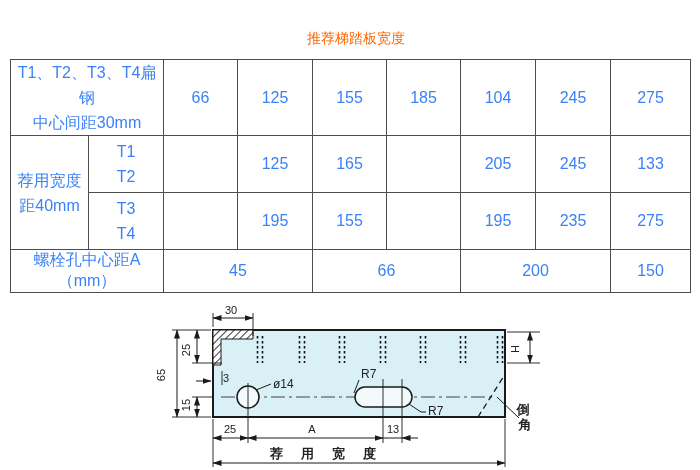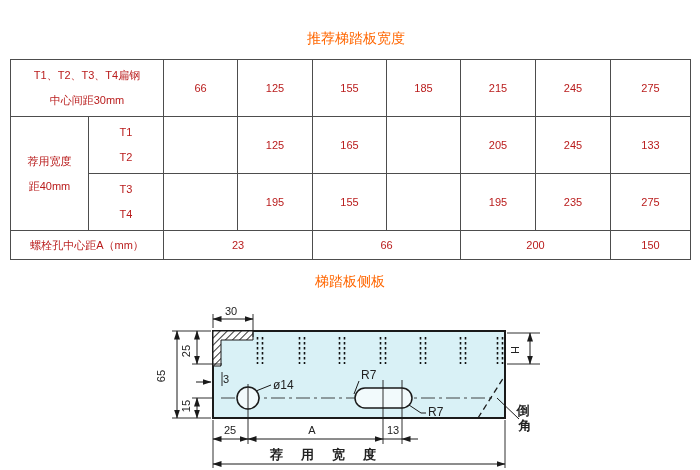--- a/index.html
+++ b/index.html
@@ -1,21 +1,21 @@
 <!DOCTYPE html>
 <html><head>
 <meta charset="utf-8">
 <style>
   html,body{margin:0;padding:0;background:#ffffff;}
   .page{width:700px;font-family:"Liberation Sans","DejaVu Sans",sans-serif;}
   .sec-title{margin:0;text-align:center;font-size:14px;font-weight:normal;color:#ff6600;}
   .sec-title.first{padding:30px 0 11px 12px;}
   .sec-title.second{padding:13px 0 3px 0;}
   table.spec{border-collapse:collapse;table-layout:fixed;width:680px;margin-left:10px;
-             color:#b91c1c;font-size:11px;}
+             color:#3b82f6;font-size:16px;}
   table.spec td{border:1px solid #4d4d4d;text-align:center;vertical-align:middle;
                 padding:0;overflow:hidden;}
   td.h56{height:56px;} td.h28{height:28px;}
   .two-line div{line-height:25px;}
   td.row4-label{text-align:left;padding-left:3px;margin-left:24px;}
   svg{display:block;}
   svg text{font-family:"Liberation Sans","DejaVu Sans",sans-serif;fill:#222222;}
   .dim{font-size:11px;}
   .lab{font-size:12px;}
   .cjk{font-size:13px;font-weight:bold;}
@@ -42,21 +42,21 @@
     <tbody>
         <tr>
       <td colspan="2" class="h56 two-line">
         <div>T1、T2、T3、T4扁钢</div>
         <div>中心间距30mm</div>
       </td>
       <td class="h56">66</td>
       <td class="h56">125</td>
       <td class="h56">155</td>
       <td class="h56">185</td>
-      <td class="h56">215</td>
+      <td class="h56">104</td>
       <td class="h56">245</td>
       <td class="h56">275</td>
     </tr>
     <tr>
       <td rowspan="2" class="two-line">
         <div>荐用宽度</div>
         <div>距40mm</div>
       </td>
       <td class="h56 two-line">
         <div>T1</div>
@@ -78,29 +78,28 @@
       <td class="h56"></td>
       <td class="h56">195</td>
       <td class="h56">155</td>
       <td class="h56"></td>
       <td class="h56">195</td>
       <td class="h56">235</td>
       <td class="h56">275</td>
     </tr>
     <tr>
       <td colspan="2" class="h28 row4-label">螺栓孔中心距A（mm）</td>
-      <td colspan="2" class="h28">23</td>
+      <td colspan="2" class="h28">45</td>
       <td colspan="2" class="h28">66</td>
       <td colspan="2" class="h28">200</td>
       <td class="h28">150</td>
     </tr>
   </tbody>
     </table>
 
-  <h2 class="sec-title second">梯踏板侧板</h2>
 
   <svg width="700" height="182" viewBox="0 288 700 182">
     <defs>
       <marker id="arw" markerWidth="10" markerHeight="8" refX="8.5" refY="3" orient="auto-start-reverse" markerUnits="userSpaceOnUse">
         <path d="M0,0 L9,3 L0,6 z" fill="#1a1a1a"></path>
       </marker>
       <pattern id="hatch" width="5" height="5" patternUnits="userSpaceOnUse" patternTransform="rotate(45)">
         <rect width="5" height="5" fill="#ffffff"></rect>
         <line x1="0" y1="0" x2="0" y2="5" stroke="#222222" stroke-width="1.8"></line>
       </pattern>

